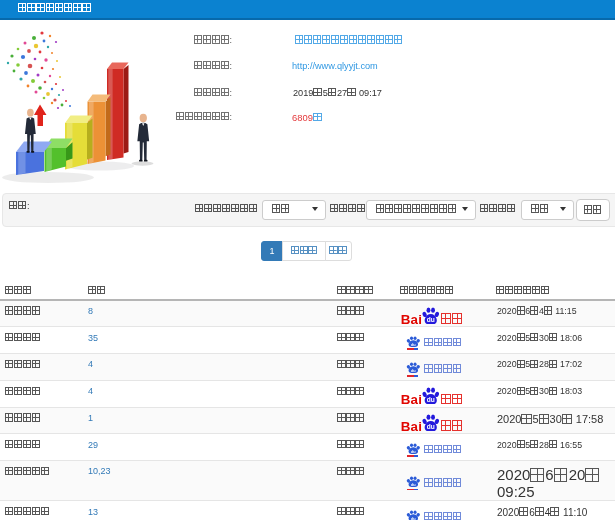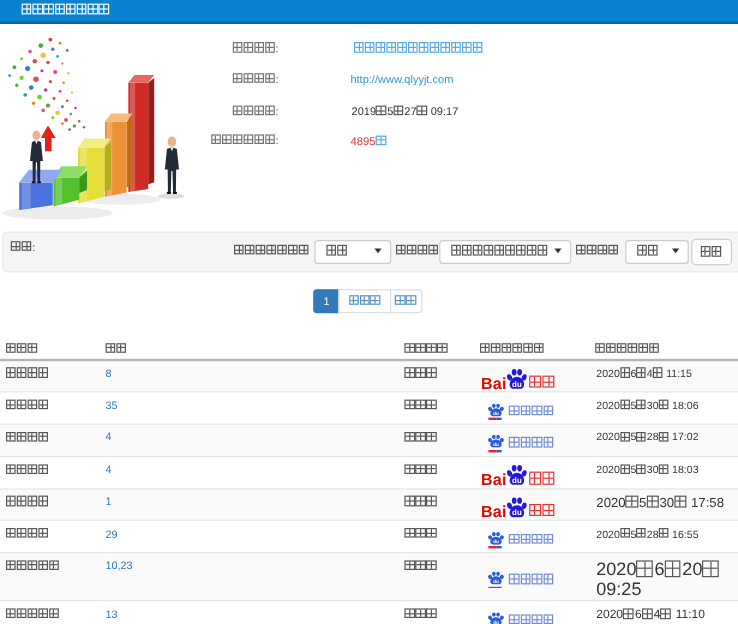--- a/index.html
+++ b/index.html
@@ -136,21 +136,21 @@
       <rect x="7.6" y="39.6" width="3" height="1.6" rx=".6" fill="#11151d"></rect>
     </g>
 </svg>
 <div class="lab" style="top:35px"><i class="hz"></i><i class="hz"></i><i class="hz"></i><i class="hz"></i>:&nbsp;&nbsp;</div>
 <div class="val blue" style="top:35px;left:252px"><i class="hz"></i><i class="hz"></i><i class="hz"></i><i class="hz"></i><i class="hz"></i><i class="hz"></i><i class="hz"></i><i class="hz"></i><i class="hz"></i><i class="hz"></i><i class="hz"></i><i class="hz"></i></div>
 <div class="lab" style="top:60.5px"><i class="hz"></i><i class="hz"></i><i class="hz"></i><i class="hz"></i>:&nbsp;&nbsp;</div>
 <div class="val bluelink" style="top:61px;left:249px;font-size:9.2px">http://www.qlyyjt.com</div>
 <div class="lab" style="top:87.5px"><i class="hz"></i><i class="hz"></i><i class="hz"></i><i class="hz"></i>:&nbsp;&nbsp;</div>
 <div class="val" style="top:87.5px;left:250px;font-size:9.2px">2019<i class="hz"></i>5<i class="hz"></i>27<i class="hz"></i> 09:17</div>
 <div class="lab" style="top:111.5px"><i class="hz"></i><i class="hz"></i><i class="hz"></i><i class="hz"></i><i class="hz"></i><i class="hz"></i>:&nbsp;&nbsp;</div>
-<div class="val" style="top:111.5px;left:249px;font-size:9.4px"><span style="color:#e4393c">4895</span><span style="color:#2e97e2"><i class="hz"></i></span></div>
+<div class="val" style="top:111.5px;left:249px;font-size:9.4px"><span style="color:#e4393c">6809</span><span style="color:#2e97e2"><i class="hz"></i></span></div>
 
 <div id="fbar"></div>
 <div class="abs" style="left:9px;top:200.5px;color:#333"><i class="hz"></i><i class="hz"></i>:</div>
 <div class="flab" style="left:195px;top:203.5px"><i class="hz"></i><i class="hz"></i><i class="hz"></i><i class="hz"></i><i class="hz"></i><i class="hz"></i><i class="hz"></i></div>
 <div class="sel" style="left:262px;top:199.5px;width:61.5px">
     <span><i class="hz"></i><i class="hz"></i></span>
     <b></b>
   </div>
 <div class="flab" style="left:330px;top:203.5px"><i class="hz"></i><i class="hz"></i><i class="hz"></i><i class="hz"></i></div>
 <div class="sel" style="left:366px;top:199.5px;width:107.5px">

